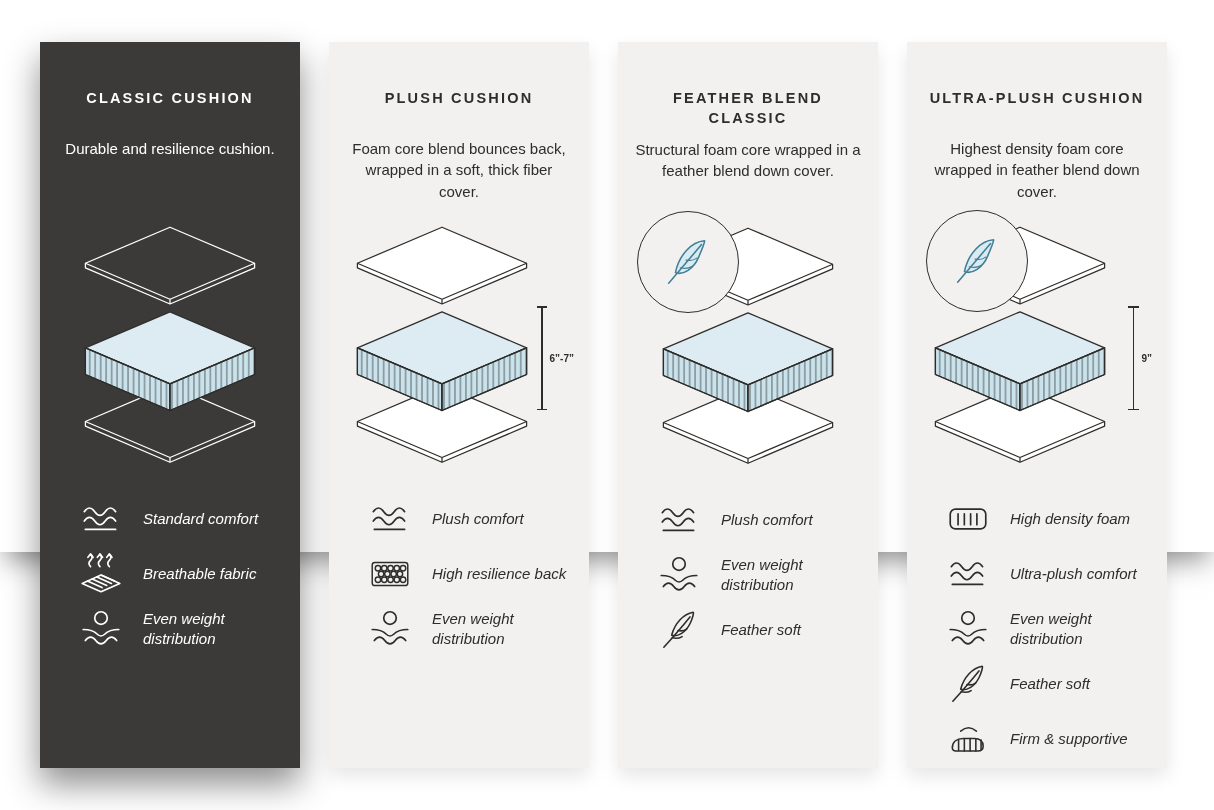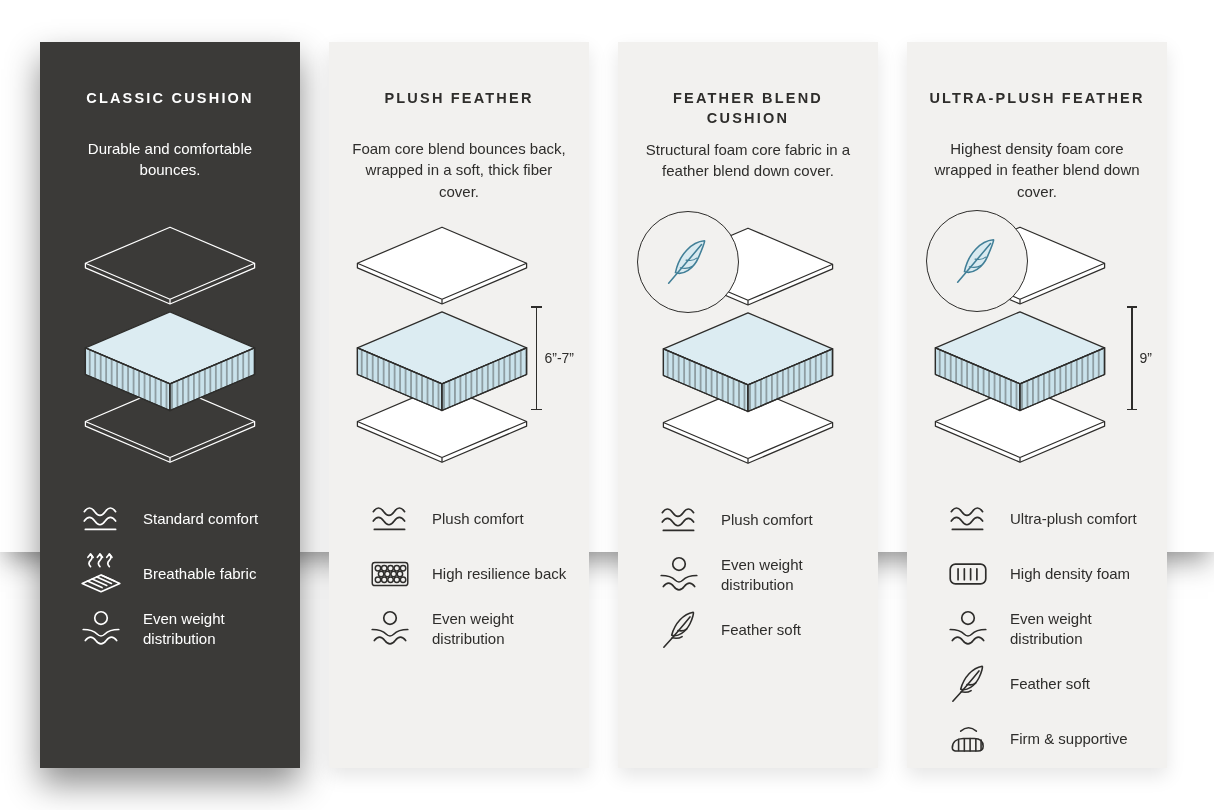--- a/index.html
+++ b/index.html
@@ -44,32 +44,32 @@
   .panel--light .diagram{--slab-fill:#ffffff;--line:var(--ink);}
   .cushion{width:188px;height:243px;}
   .diagram--dim .cushion{margin-right:34px;}
   .dim{position:absolute;right:0;top:82px;display:flex;align-items:center;gap:7px;}
   .dim-line{position:relative;width:1.5px;height:104px;background:currentColor;}
   .dim-line::before,.dim-line::after{
     content:"";position:absolute;left:-4.5px;width:10.5px;height:1.5px;background:currentColor;
   }
   .dim-line::before{top:0;}
   .dim-line::after{bottom:0;}
-  .dim-label{font-size:14px;white-space:nowrap;}
+  .dim-label{font-size:10px;white-space:nowrap;font-weight:bold;}
   .feather-badge{
     position:absolute;left:4px;top:-14px;width:102px;height:102px;border-radius:50%;
     border:1.5px solid var(--ink);background:var(--panel-light);
     display:flex;align-items:center;justify-content:center;
   }
   .feather-badge svg{width:58px;height:58px;}
   .features{
     list-style:none;margin:24px 0 0;padding:0;width:100%;
     display:flex;flex-direction:column;gap:9px;
   }
-  .feature{display:flex;align-items:center;gap:18px;padding-left:22px;}
+  .feature{display:flex;align-items:center;gap:18px;padding-left:22px;font-style:italic;}
   .feat-ico{width:48px;display:flex;justify-content:center;flex:0 0 auto;}
   .feat-ico svg{width:46px;height:46px;}
   .feat-label{font-size:15px;line-height:1.32;width:136px;}
   .defs-svg{position:absolute;width:0;height:0;overflow:hidden;}
 </style>
 </head>
 <body>
 
 <svg class="defs-svg" aria-hidden="true">
   <defs>
@@ -187,21 +187,21 @@
       </g>
     </symbol>
   </defs>
 </svg>
 
 <div class="sheet">
   <div class="panels">
 
     <section class="panel panel--dark">
       <h2 class="panel-title">CLASSIC CUSHION</h2>
-      <p class="panel-desc">Durable and comfortable bounces.</p>
+      <p class="panel-desc">Durable and resilience cushion.</p>
       <div class="diagram">
         <svg class="cushion" viewBox="0 0 240 310">
             <use href="#cushion-art"></use>
           </svg>
       </div>
       <ul class="features">
         <li class="feature">
           <span class="feat-ico">
               <svg viewBox="0 0 44 44">
                 <use href="#icon-waves"></use>
@@ -222,21 +222,21 @@
               <svg viewBox="0 0 44 44">
                 <use href="#icon-even-weight"></use>
               </svg>
             </span>
           <span class="feat-label">Even weight distribution</span>
         </li>
       </ul>
     </section>
 
     <section class="panel panel--light">
-      <h2 class="panel-title">PLUSH FEATHER</h2>
+      <h2 class="panel-title">PLUSH CUSHION</h2>
       <p class="panel-desc">Foam core blend bounces back, wrapped in a soft, thick fiber cover.</p>
       <div class="diagram diagram--dim">
         <svg class="cushion" viewBox="0 0 240 310">
             <use href="#cushion-art"></use>
           </svg>
         <div class="dim">
           <div class="dim-line"></div>
           <span class="dim-label">6”-7”</span>
         </div>
       </div>
@@ -262,22 +262,22 @@
               <svg viewBox="0 0 44 44">
                 <use href="#icon-even-weight"></use>
               </svg>
             </span>
           <span class="feat-label">Even weight distribution</span>
         </li>
       </ul>
     </section>
 
     <section class="panel panel--light">
-      <h2 class="panel-title">FEATHER BLEND CUSHION</h2>
-      <p class="panel-desc">Structural foam core fabric in a feather blend down cover.</p>
+      <h2 class="panel-title">FEATHER BLEND CLASSIC</h2>
+      <p class="panel-desc">Structural foam core wrapped in a feather blend down cover.</p>
       <div class="diagram">
         <div class="feather-badge">
           <svg viewBox="0 0 60 60">
             <path d="M47 8 C34 9 21 22 17 41 c8 3 19 -4 24 -16 c3 -7 7 -17 6 -17 Z" style="fill:#d9eaf0;stroke:var(--feather-accent,#417f97);stroke-width:1.6;stroke-linejoin:round"></path>
             <path d="M10 52 C22 38 33 25 44 12" style="fill:none;stroke:var(--feather-accent,#417f97);stroke-width:1.6;stroke-linecap:round"></path>
             <path d="M22 36 c4.5 1 9 0.6 12 -1.4 M28 28 c4.5 1 8.5 0 11 -2" style="fill:none;stroke:var(--feather-accent,#417f97);stroke-width:1.2;stroke-linecap:round"></path>
           </svg>
         </div>
         <svg class="cushion" viewBox="0 0 240 310">
             <use href="#cushion-art"></use>
@@ -305,21 +305,21 @@
               <svg viewBox="0 0 44 44">
                 <use href="#icon-feather"></use>
               </svg>
             </span>
           <span class="feat-label">Feather soft</span>
         </li>
       </ul>
     </section>
 
     <section class="panel panel--light">
-      <h2 class="panel-title">ULTRA-PLUSH FEATHER</h2>
+      <h2 class="panel-title">ULTRA-PLUSH CUSHION</h2>
       <p class="panel-desc">Highest density foam core wrapped in feather blend down cover.</p>
       <div class="diagram diagram--dim">
         <div class="feather-badge">
           <svg viewBox="0 0 60 60">
             <path d="M47 8 C34 9 21 22 17 41 c8 3 19 -4 24 -16 c3 -7 7 -17 6 -17 Z" style="fill:#d9eaf0;stroke:var(--feather-accent,#417f97);stroke-width:1.6;stroke-linejoin:round"></path>
             <path d="M10 52 C22 38 33 25 44 12" style="fill:none;stroke:var(--feather-accent,#417f97);stroke-width:1.6;stroke-linecap:round"></path>
             <path d="M22 36 c4.5 1 9 0.6 12 -1.4 M28 28 c4.5 1 8.5 0 11 -2" style="fill:none;stroke:var(--feather-accent,#417f97);stroke-width:1.2;stroke-linecap:round"></path>
           </svg>
         </div>
         <svg class="cushion" viewBox="0 0 240 310">
@@ -327,32 +327,32 @@
           </svg>
         <div class="dim">
           <div class="dim-line"></div>
           <span class="dim-label">9”</span>
         </div>
       </div>
       <ul class="features">
         <li class="feature">
           <span class="feat-ico">
               <svg viewBox="0 0 44 44">
+                <use href="#icon-density-foam"></use>
+              </svg>
+            </span>
+          <span class="feat-label">High density foam</span>
+        </li>
+        <li class="feature">
+          <span class="feat-ico">
+              <svg viewBox="0 0 44 44">
                 <use href="#icon-waves"></use>
               </svg>
             </span>
           <span class="feat-label">Ultra-plush comfort</span>
-        </li>
-        <li class="feature">
-          <span class="feat-ico">
-              <svg viewBox="0 0 44 44">
-                <use href="#icon-density-foam"></use>
-              </svg>
-            </span>
-          <span class="feat-label">High density foam</span>
         </li>
         <li class="feature">
           <span class="feat-ico">
               <svg viewBox="0 0 44 44">
                 <use href="#icon-even-weight"></use>
               </svg>
             </span>
           <span class="feat-label">Even weight distribution</span>
         </li>
         <li class="feature">

